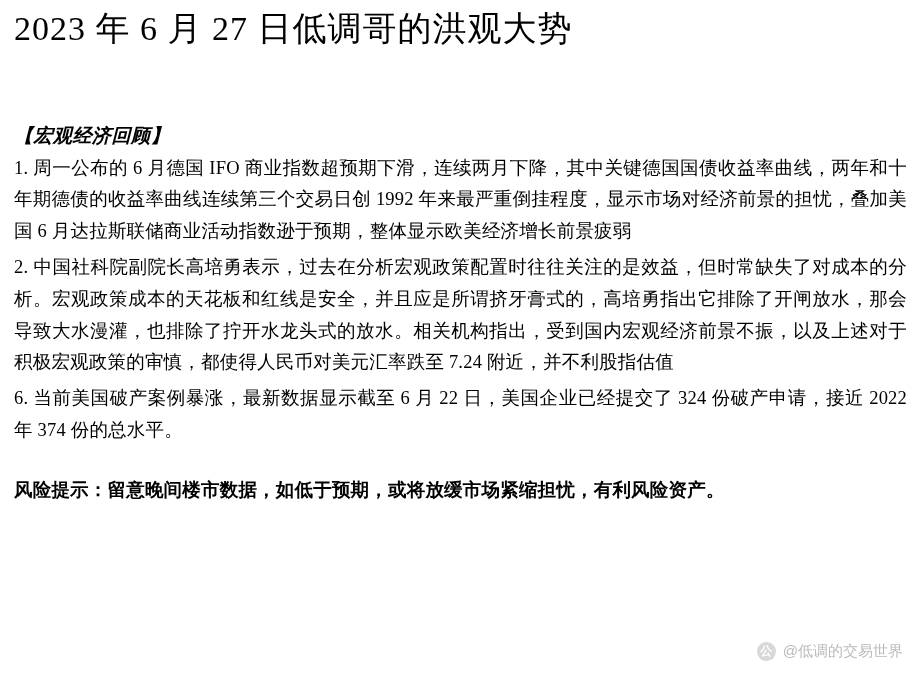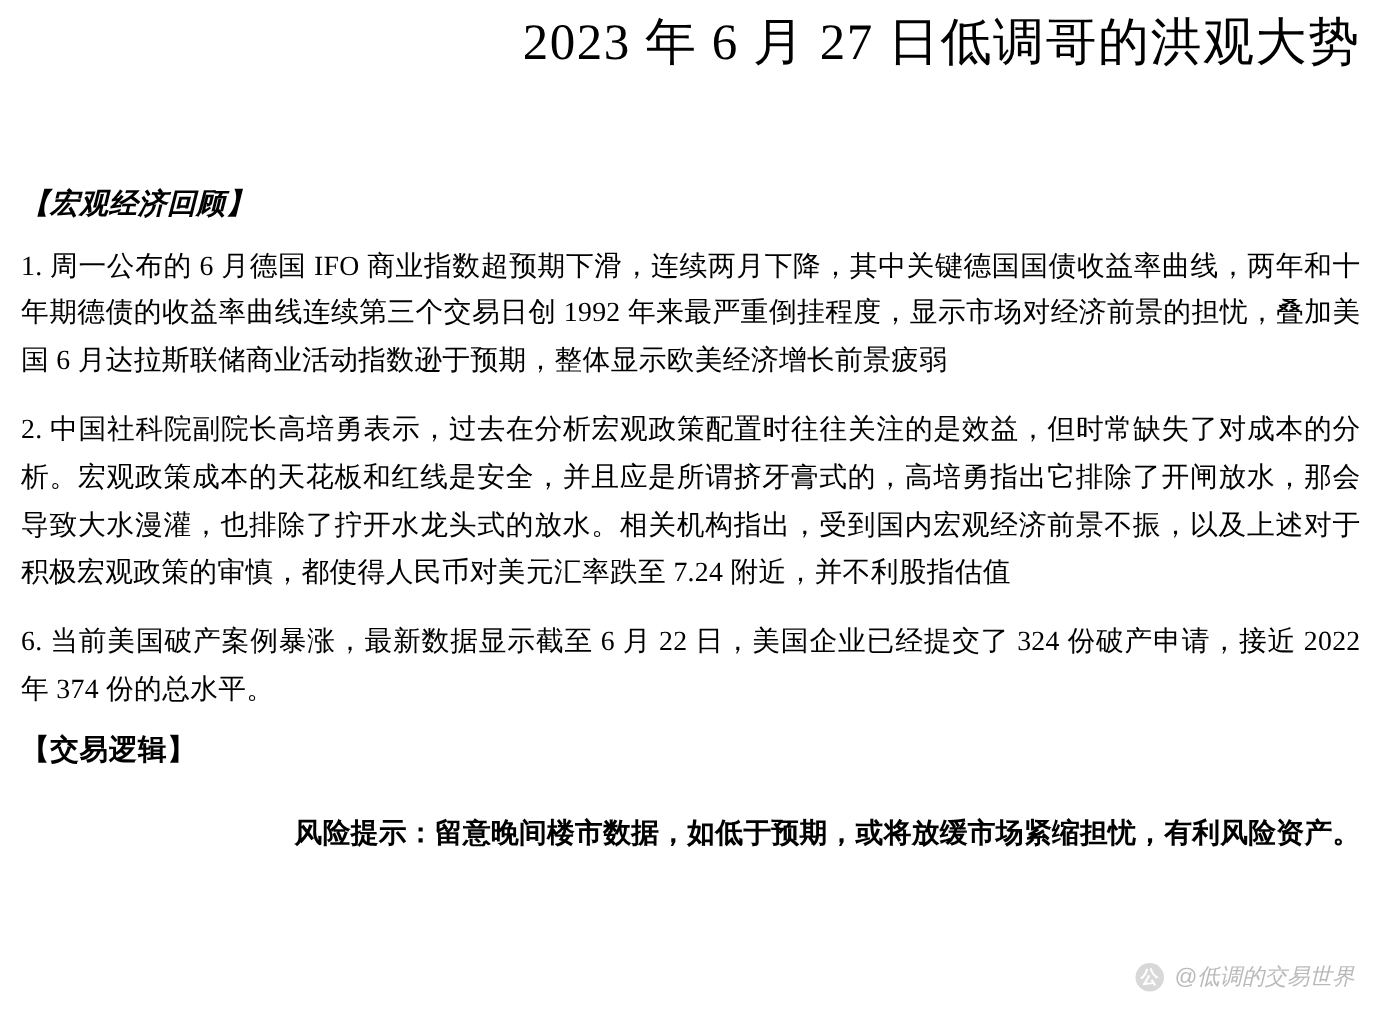--- a/index.html
+++ b/index.html
@@ -16,21 +16,21 @@
     position: relative;
   }
   .page {
     position: relative;
     width: 921px;
     height: 673px;
     box-sizing: border-box;
     padding: 0 14px;
   }
   .doc-title {
-    text-align: right;
+    text-align: left;
     font-size: 34px;
     line-height: 1.25;
     font-weight: 400;
     letter-spacing: 1px;
     margin: 8px 0 0 0;
     font-family: "Liberation Serif", "DejaVu Serif", serif;
   }
   .section-heading {
     font-size: 19px;
     font-weight: bold;
@@ -45,34 +45,33 @@
     margin-top: 10px;
   }
   .para {
     font-size: 18.5px;
     line-height: 1.72;
     text-align: justify;
     margin: 0;
     letter-spacing: 0.2px;
   }
   .para-gap {
-    margin-top: 14px;
+    margin-top: 4px;
   }
   .para-logic {
     margin-top: 6px;
     font-size: 18.5px;
     line-height: 1.72;
   }
   .risk-note {
     margin-top: 28px;
     font-size: 18.5px;
     font-weight: bold;
     line-height: 1.7;
     letter-spacing: 0.2px;
-    text-align: right;
   }
   .watermark {
     position: absolute;
     right: 18px;
     bottom: 20px;
     display: flex;
     align-items: center;
     gap: 7px;
     opacity: 0.38;
     font-family: "Liberation Sans", sans-serif;
@@ -87,39 +86,37 @@
     background: #9a9a9a;
     color: #ffffff;
     font-size: 12px;
     display: flex;
     align-items: center;
     justify-content: center;
     font-weight: bold;
   }
   .wm-text {
     white-space: nowrap;
-    font-style: italic;
   }
 </style>
 </head>
 <body>
 
 <div class="page">
 
   <h1 class="doc-title">2023 年 6 月 27 日低调哥的洪观大势</h1>
 
   <div class="section-heading heading-macro">【宏观经济回顾】</div>
 
   <p class="para para-gap">1. 周一公布的 6 月德国 IFO 商业指数超预期下滑，连续两月下降，其中关键德国国债收益率曲线，两年和十年期德债的收益率曲线连续第三个交易日创 1992 年来最严重倒挂程度，显示市场对经济前景的担忧，叠加美国 6 月达拉斯联储商业活动指数逊于预期，整体显示欧美经济增长前景疲弱</p>
 
   <p class="para para-gap">2. 中国社科院副院长高培勇表示，过去在分析宏观政策配置时往往关注的是效益，但时常缺失了对成本的分析。宏观政策成本的天花板和红线是安全，并且应是所谓挤牙膏式的，高培勇指出它排除了开闸放水，那会导致大水漫灌，也排除了拧开水龙头式的放水。相关机构指出，受到国内宏观经济前景不振，以及上述对于积极宏观政策的审慎，都使得人民币对美元汇率跌至 7.24 附近，并不利股指估值</p>
 
   <p class="para para-gap">6. 当前美国破产案例暴涨，最新数据显示截至 6 月 22 日，美国企业已经提交了 324 份破产申请，接近 2022 年 374 份的总水平。</p>
 
-  <div class="section-heading heading-logic">【交易逻辑】</div>
 
 
   <p class="risk-note">风险提示：留意晚间楼市数据，如低于预期，或将放缓市场紧缩担忧，有利风险资产。</p>
 
   <div class="watermark">
     <span class="wm-badge">公</span>
     <span class="wm-text">@低调的交易世界</span>
   </div>
 
 </div>

